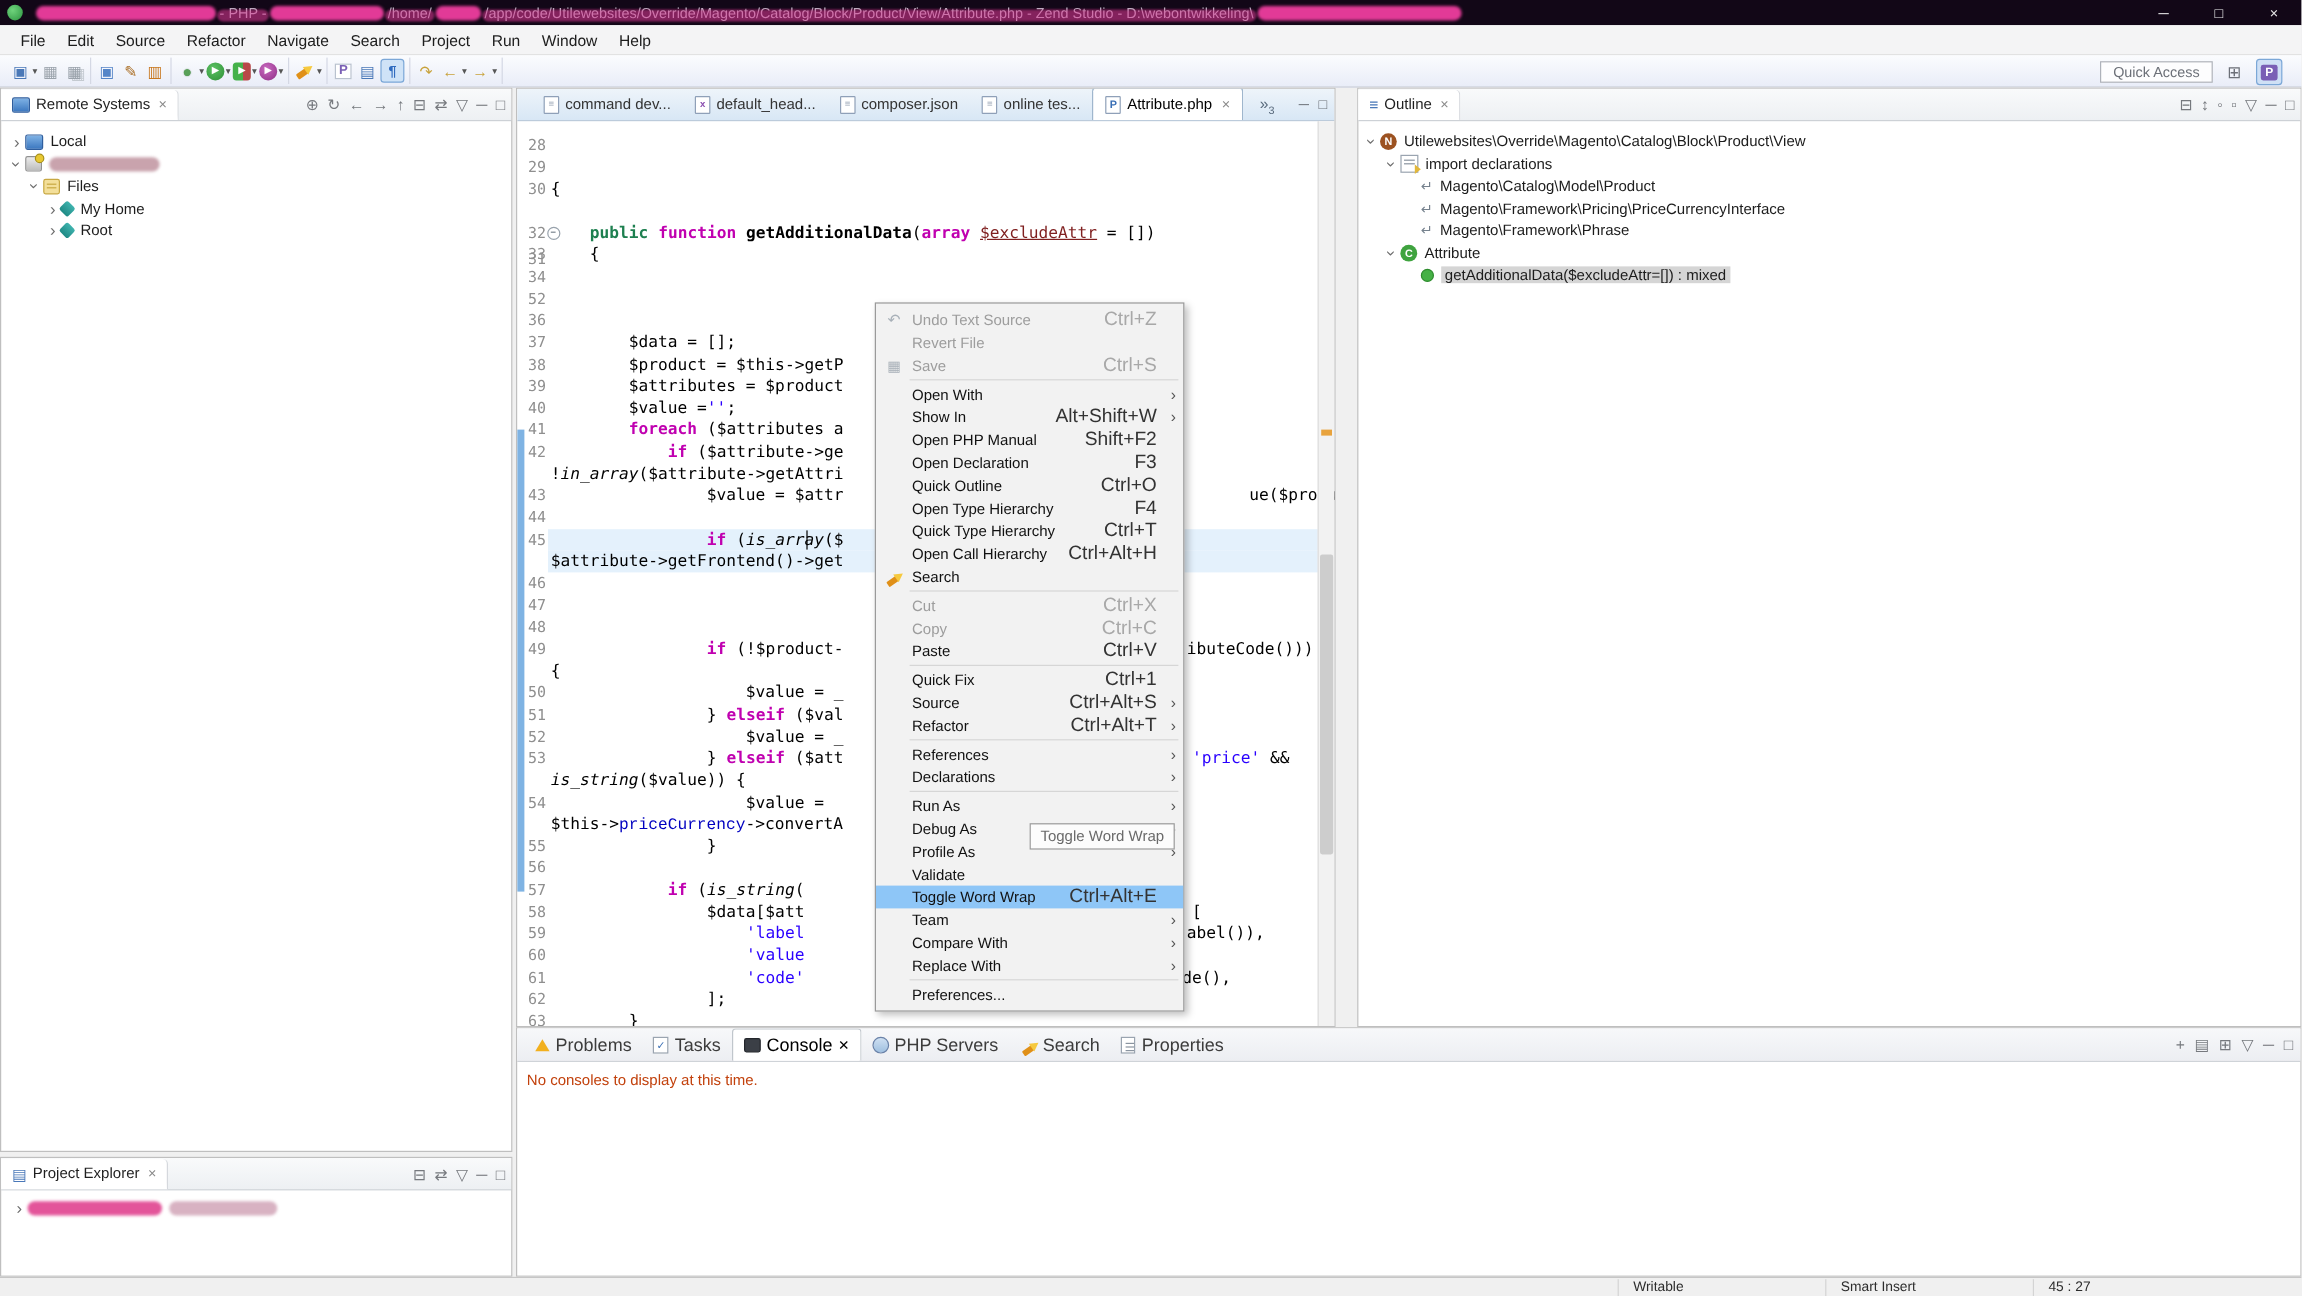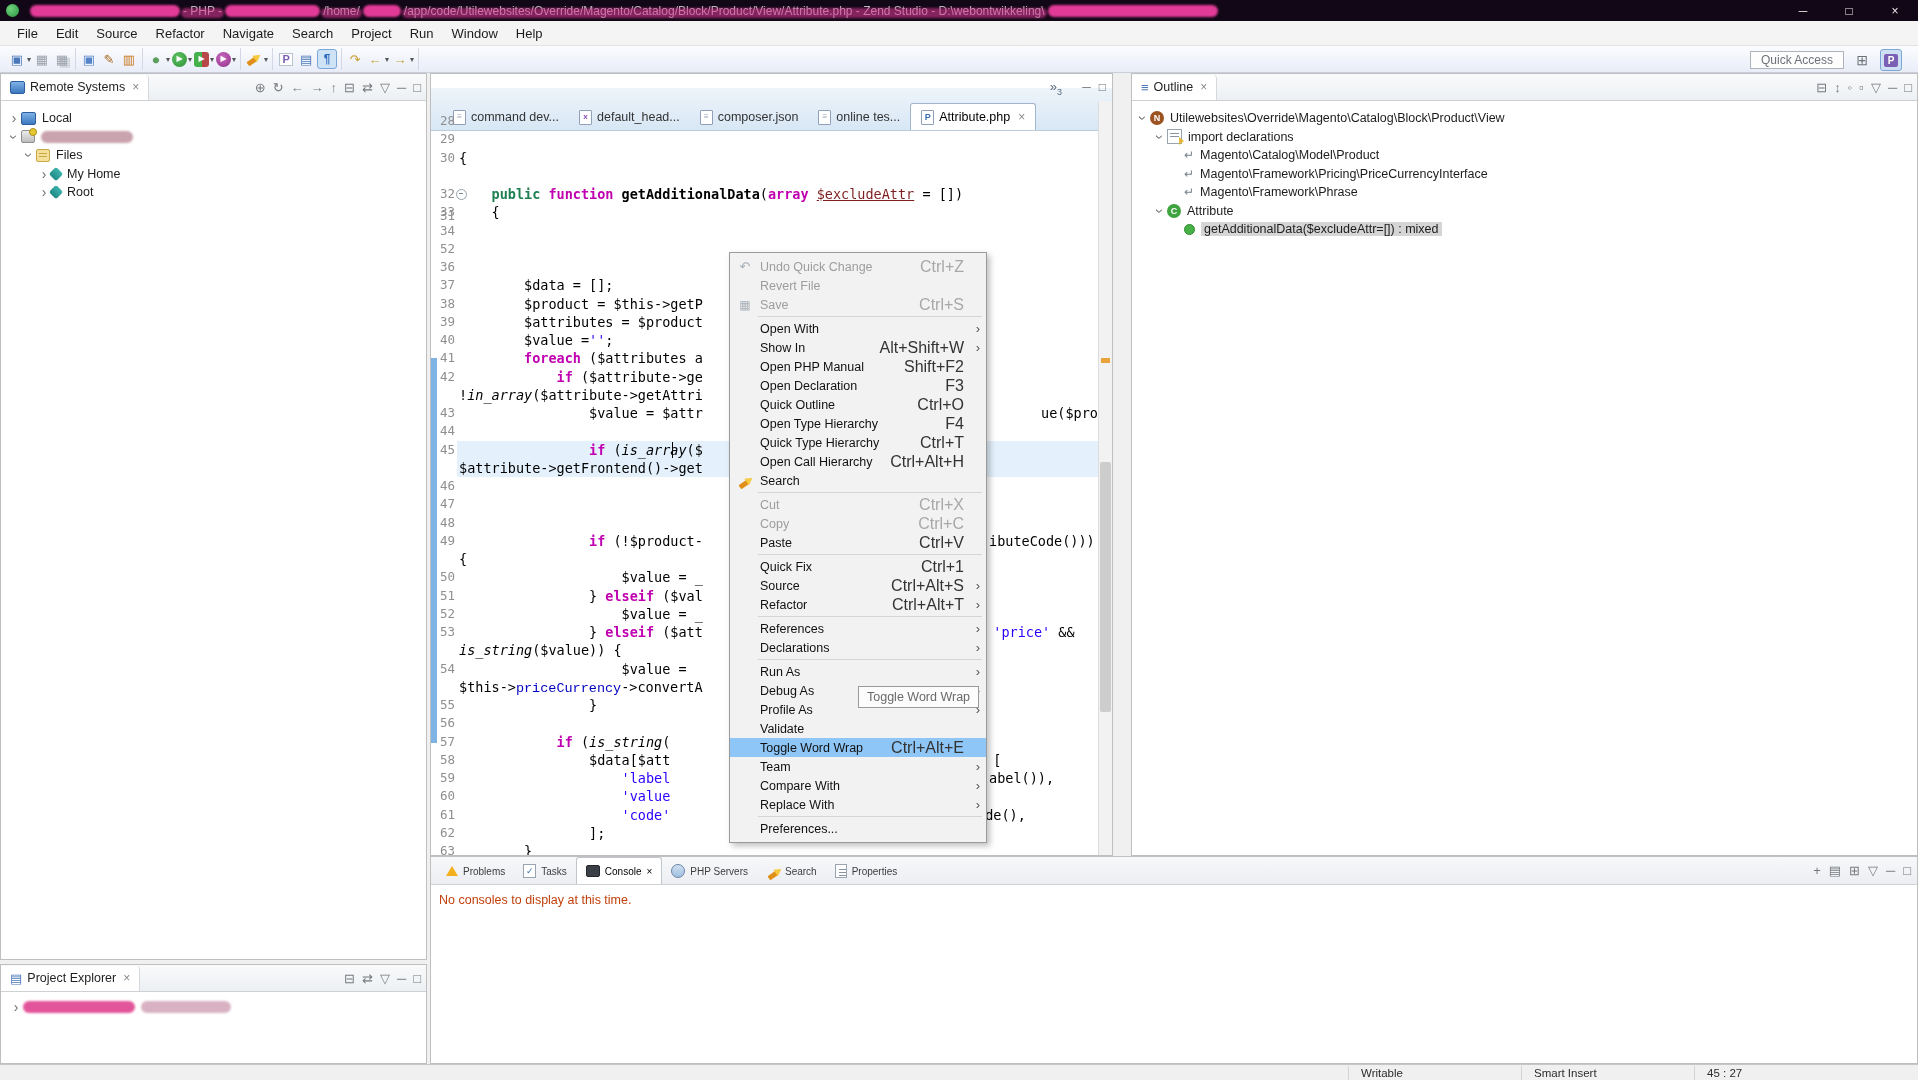--- a/index.html
+++ b/index.html
@@ -88,21 +88,21 @@
   .oi-imports{width:13px;height:13px;background:#fff;border:1px solid #9aa4b0;position:relative;}
   .oi-imports::after{content:"";position:absolute;left:2px;top:3px;right:2px;height:1px;background:#8a94a0;box-shadow:0 3px 0 #8a94a0;}
   .oi-imports::before{content:"";position:absolute;right:-3px;bottom:-2px;border-left:5px solid #e2b73a;border-top:4px solid transparent;border-bottom:4px solid transparent;}
   .oi-import{color:#76828e;font-size:12px;}
   .oi-import::before{content:"↵";}
   .oi-class{width:14px;height:14px;border-radius:50%;background:#3fa33f;color:#fff;font-size:9px;font-weight:bold;display:inline-flex;align-items:center;justify-content:center;}
   .oi-method{width:9px;height:9px;border-radius:50%;background:#46b146;border:1px solid #2d8c2d;}
 
   
   #editor{left:430px;top:73px;width:683px;height:783px;background:#fff;border:1px solid #bfbfbf;box-sizing:border-box;overflow:hidden;}
-  #etabs{position:absolute;left:0;top:14px;right:0;height:43px;background:linear-gradient(#eef4fa,#d8e7f5);border-bottom:1px solid #bccbdb;display:flex;align-items:flex-end;padding-left:12px;box-sizing:border-box;}
+  #etabs{position:absolute;left:0;top:0;right:0;height:27px;background:linear-gradient(#eef4fa,#d8e7f5);border-bottom:1px solid #bccbdb;display:flex;align-items:flex-end;padding-left:12px;box-sizing:border-box;}
   .etab{display:inline-flex;align-items:center;gap:5px;height:26px;padding:0 10px;font-size:12.5px;color:#333;white-space:nowrap;}
   .etab.active{background:#fff;border:1px solid #9fb6cd;border-bottom:none;border-top-left-radius:3px;border-top-right-radius:3px;color:#000;}
   .etab .tclose{color:#8a8a8a;font-size:12px;margin-left:3px;}
   .fi{width:11px;height:13px;background:#fff;border:1px solid #8fa0b8;position:relative;border-radius:1px;display:inline-flex;align-items:center;justify-content:center;flex:0 0 auto;}
   .fi::after{font-size:8px;line-height:1;}
   .fi-doc::after{content:"≡";color:#98a4b4;}
   .fi-xml::after{content:"x";color:#8a4fb0;font-weight:bold;}
   .fi-json::after{content:"≡";color:#98a4b4;}
   .fi-php::after{content:"P";color:#3a6fb5;font-weight:bold;font-size:9px;}
   #etab-extra{position:absolute;right:50px;top:5px;color:#5a6b7d;font-size:13px;}
@@ -145,21 +145,21 @@
   .micon{position:absolute;left:7px;width:16px;height:16px;display:inline-flex;align-items:center;justify-content:center;}
   .mi-undo::before{content:"↶";color:#a8b0b8;font-size:13px;}
   .mi-save::before{content:"▦";color:#a8b0b8;font-size:12px;}
   .mi-flash{width:15px;height:15px;}
 
   #tooltip{left:858px;top:686px;height:20px;padding:0 8px;background:#fcfcfc;border:1px solid #9a9a9a;color:#6a6a6a;font-size:12.5px;display:flex;align-items:center;z-index:60;white-space:nowrap;}
 
   
   #console{left:430px;top:856px;width:1488px;height:208px;background:#fff;border:1px solid #bfbfbf;box-sizing:border-box;}
   #ctabs{height:27px;background:linear-gradient(#f7f8fa,#eceef2);border-bottom:1px solid #cfd3d8;display:flex;align-items:flex-end;padding-left:6px;position:relative;}
-  .ctab{display:inline-flex;align-items:center;gap:5px;height:26px;padding:0 9px;font-size:10px;color:#3c3c3c;white-space:nowrap;}
+  .ctab{display:inline-flex;align-items:center;gap:5px;height:26px;padding:0 9px;font-size:15px;color:#3c3c3c;white-space:nowrap;}
   .ctab.active{background:#fff;border:1px solid #c0c6cc;border-bottom:none;border-top-left-radius:3px;border-top-right-radius:3px;color:#000;}
   .ci{display:inline-flex;align-items:center;justify-content:center;width:14px;height:14px;position:relative;flex:0 0 auto;}
   .ci-problems{width:0;height:0;border-left:6px solid transparent;border-right:6px solid transparent;border-bottom:10px solid #f2b01e;}
   .ci-tasks{border:1px solid #9aa4b0;background:#fff;width:11px;height:12px;font-size:9px;color:#3a6fb5;}
   .ci-tasks::before{content:"✓";}
   .ci-console{width:12px;height:10px;background:#3b3f46;border:1px solid #23262b;border-radius:2px;}
   .ci-phpsrv{width:12px;height:12px;border-radius:50%;border:1px solid #6a82a8;background:linear-gradient(#cfe0f2,#9fc0e0);}
   .ci-props{width:10px;height:12px;background:#fff;border:1px solid #9aa4b0;}
   .ci-props::after{content:"";position:absolute;left:3px;top:4px;width:7px;height:1px;background:#8a94a0;box-shadow:0 3px 0 #8a94a0,0 6px 0 #8a94a0;}
   #console-msg{padding:8px 0 0 8px;font-size:12.5px;color:#c2410c;}
@@ -659,21 +659,21 @@
   <div id="pe-row">
     <span class="tw">›</span>
     <span class="redact-blob" id="pe-r1" style="background: rgb(227, 85, 154); width: 112px;"></span>
     <span class="redact-blob" id="pe-r2" style="background: rgb(216, 178, 194); margin-left: 6px; width: 90px;"></span>
   </div>
 </div>
 
 <div class="abs" id="ctxmenu">
     <div class="mitem dis">
       <span class="micon mi-undo"></span>
-      <span class="mlabel">Undo Quick Change</span>
+      <span class="mlabel">Undo Text Source</span>
       <span class="msc">Ctrl+Z</span>
     </div>
     <div class="mitem dis">
       <span class="mlabel">Revert File</span>
     </div>
     <div class="mitem dis">
       <span class="micon mi-save"></span>
       <span class="mlabel">Save</span>
       <span class="msc">Ctrl+S</span>
     </div>

